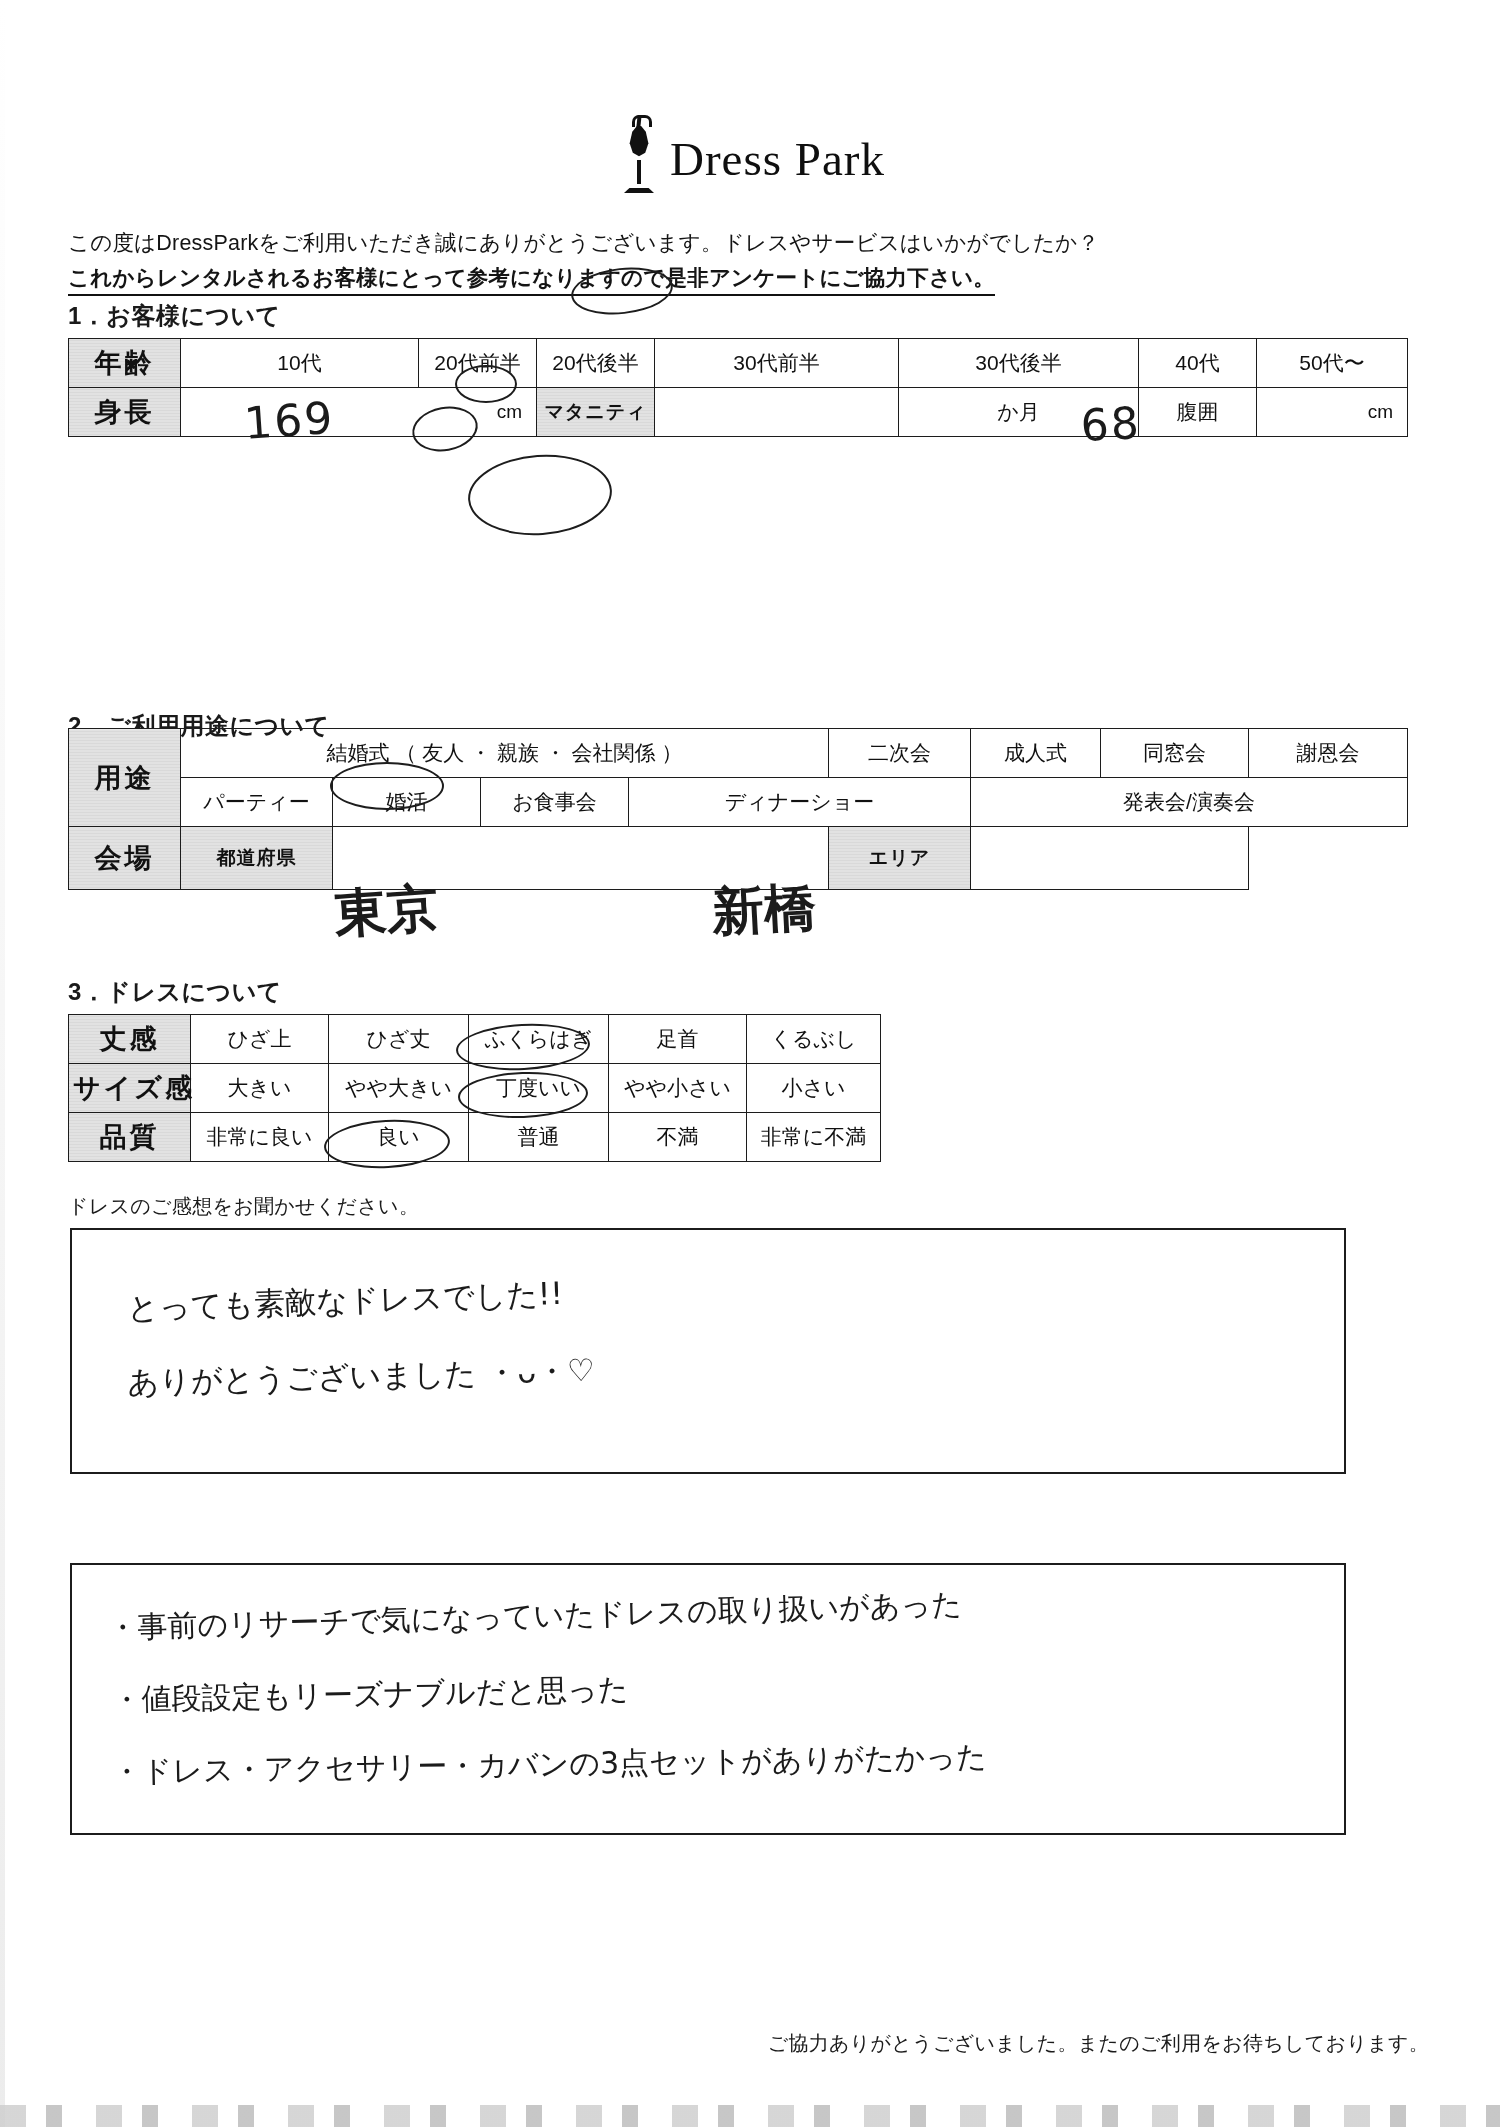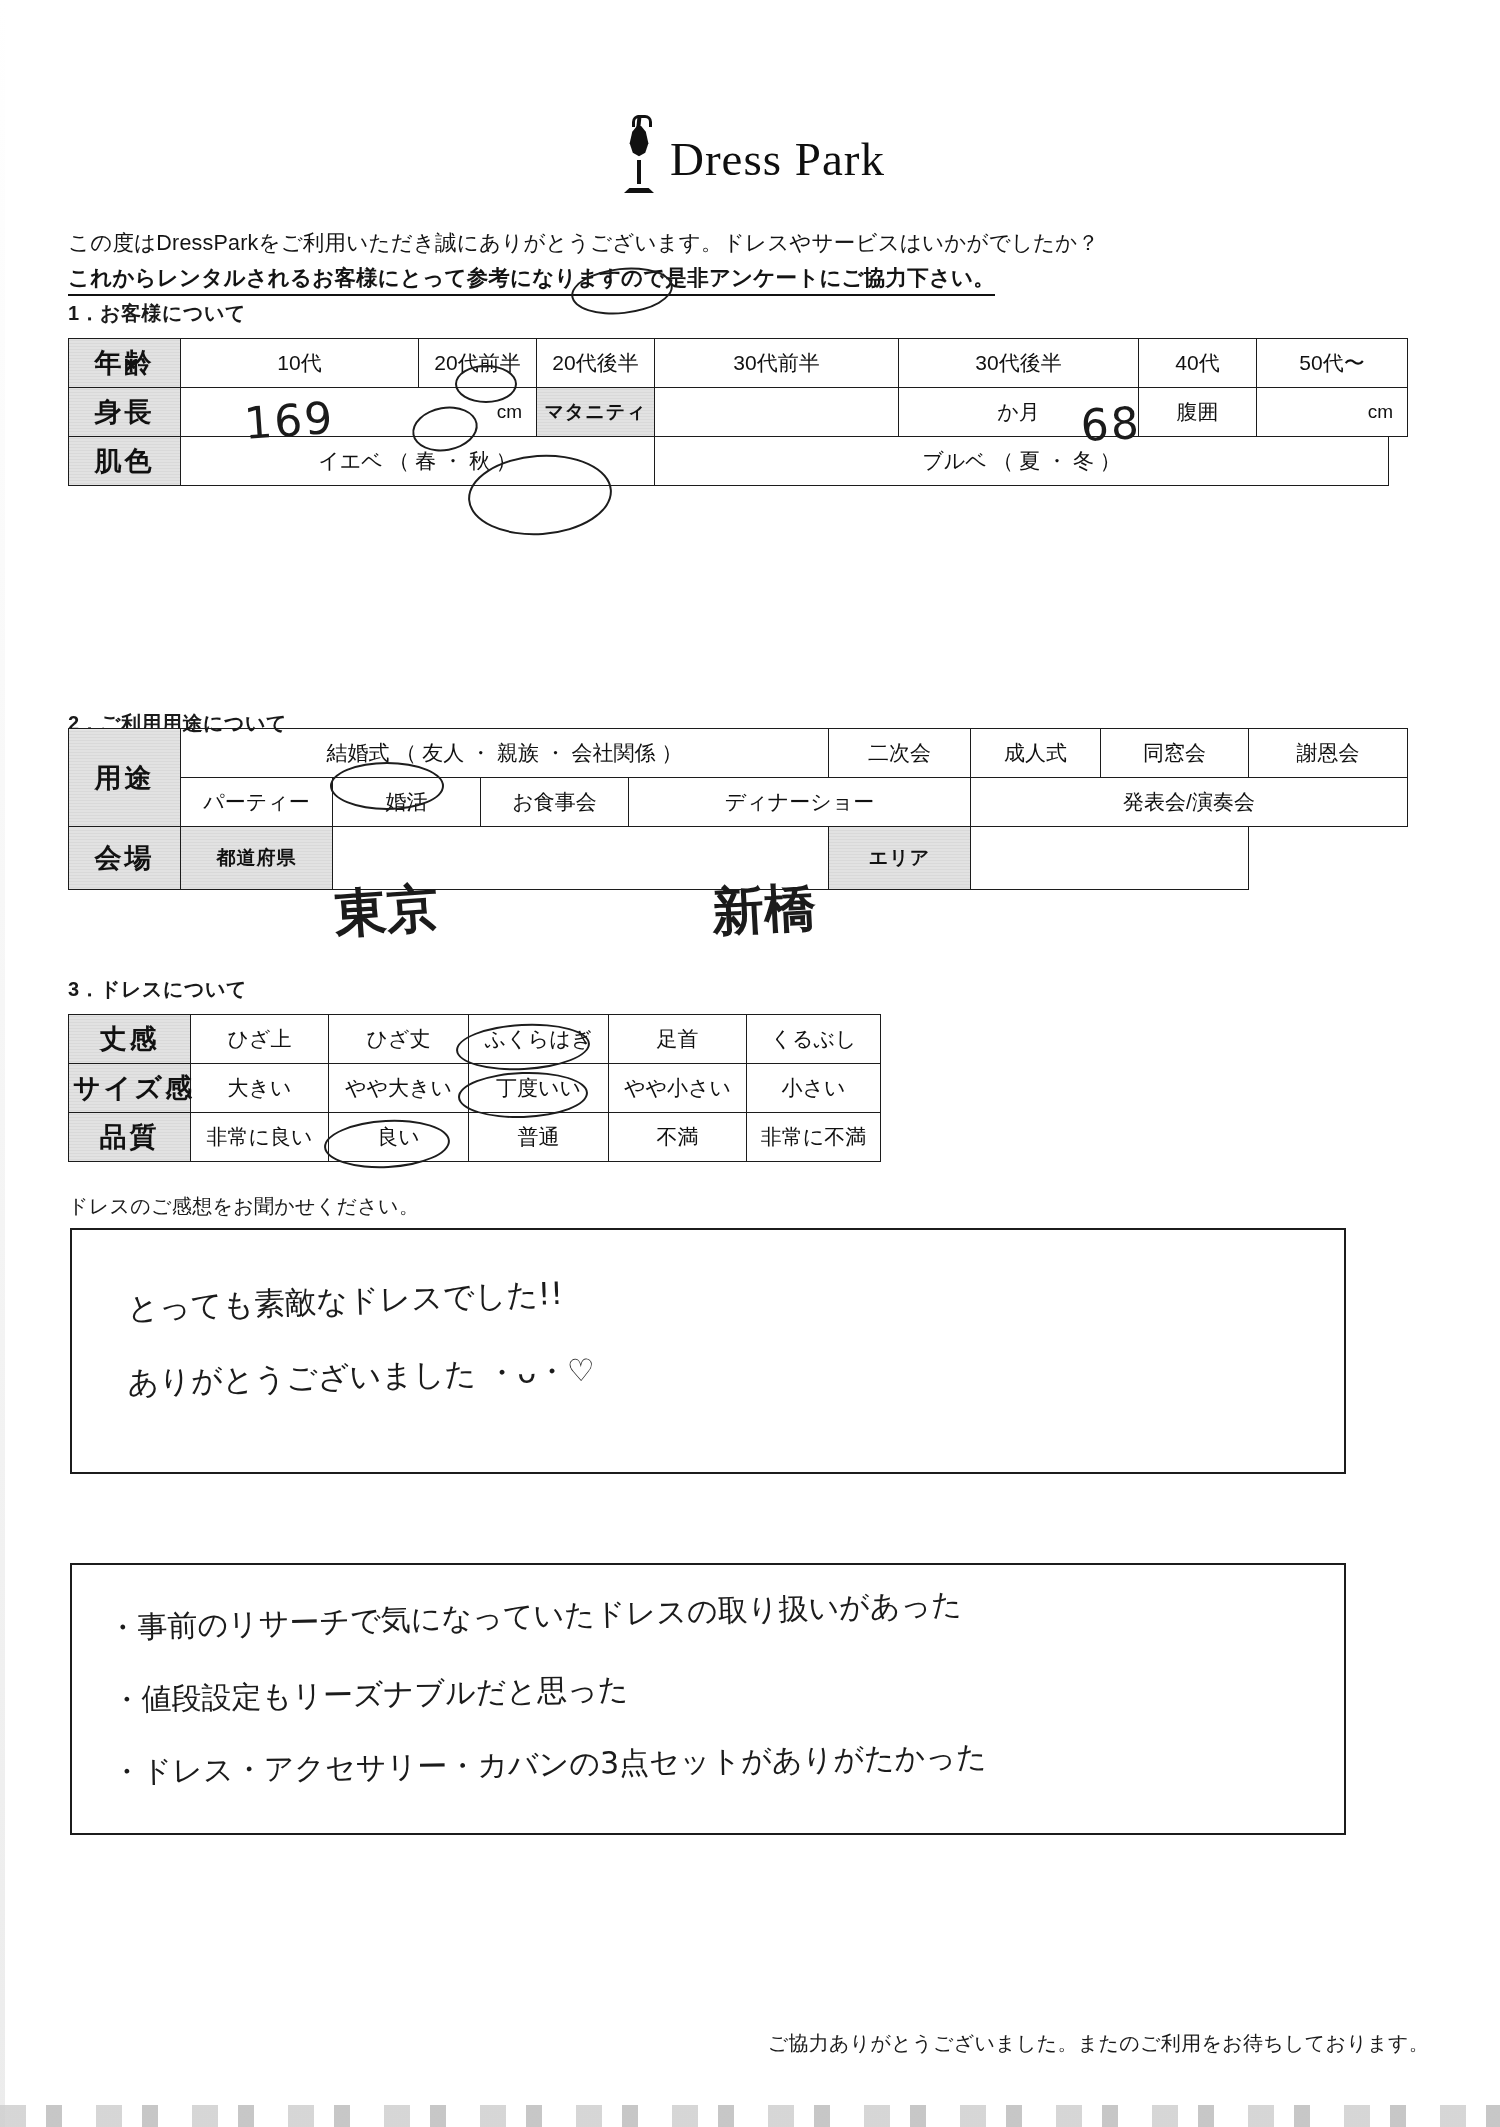--- a/index.html
+++ b/index.html
@@ -45,21 +45,21 @@
   }
 
   
   .intro {
     position:absolute; left:68px; top:228px; width:1320px;
     font-size:21.5px; letter-spacing:0.2px; color:#141414;
   }
   .intro .l2 { display:inline-block; margin-top:6px; border-bottom:2.5px solid #111; padding-bottom:2px; font-weight:700; }
 
   .section-title {
-    position:absolute; left:68px; font-size:20px; font-weight:700; letter-spacing:0.5px;
+    position:absolute; left:68px; font-size:24px; font-weight:700; letter-spacing:0.5px;
   }
   #s1 { top:300px; }
   #s2 { top:690px;margin-top:20px; }
   #s3 { top:976px; }
   .s-note { position:absolute; left:68px; font-size:20px; letter-spacing:0.3px; }
   #n3 { top:1193px; }
   #n4 { top:1530px; }
   .closing { position:absolute; right:78px; top:2030px; font-size:20px; letter-spacing:0.3px; }
 
   
@@ -177,25 +177,20 @@
       <td class="sub">マタニティ</td>
       <td colspan="2"></td>
       <td colspan="2">か月</td>
       <td>腹囲</td>
       <td colspan="2">
             <span class="unit" style="float: right; padding-right: 10px;">cm</span>
           </td>
     </tr>
 
 
-    <tr>
-      <td class="hd">肌色</td>
-      <td colspan="4">イエベ （ 春 ・ 秋 ）</td>
-      <td colspan="6">ブルベ （ 夏 ・ 冬 ）</td>
-    </tr>
 
   </tbody>
     </table>
 
   <div class="hw num" style="left:246px; top:398px; transform:rotate(-4deg);">169</div>
   <div class="hw num" style="left:1082px; top:400px; transform:rotate(-3deg);">68</div>
   <div class="ellipse" style="left:571px; top:268px; width:98px; height:42px; transform:rotate(-6deg);"></div>
   <div class="ellipse" style="left:455px; top:365px; width:58px; height:34px;"></div>
   <div class="ellipse" style="left:412px; top:407px; width:62px; height:40px; transform:rotate(-10deg);"></div>
   <div class="ellipse" style="left:468px; top:455px; width:140px; height:76px; transform:rotate(-4deg);"></div>

